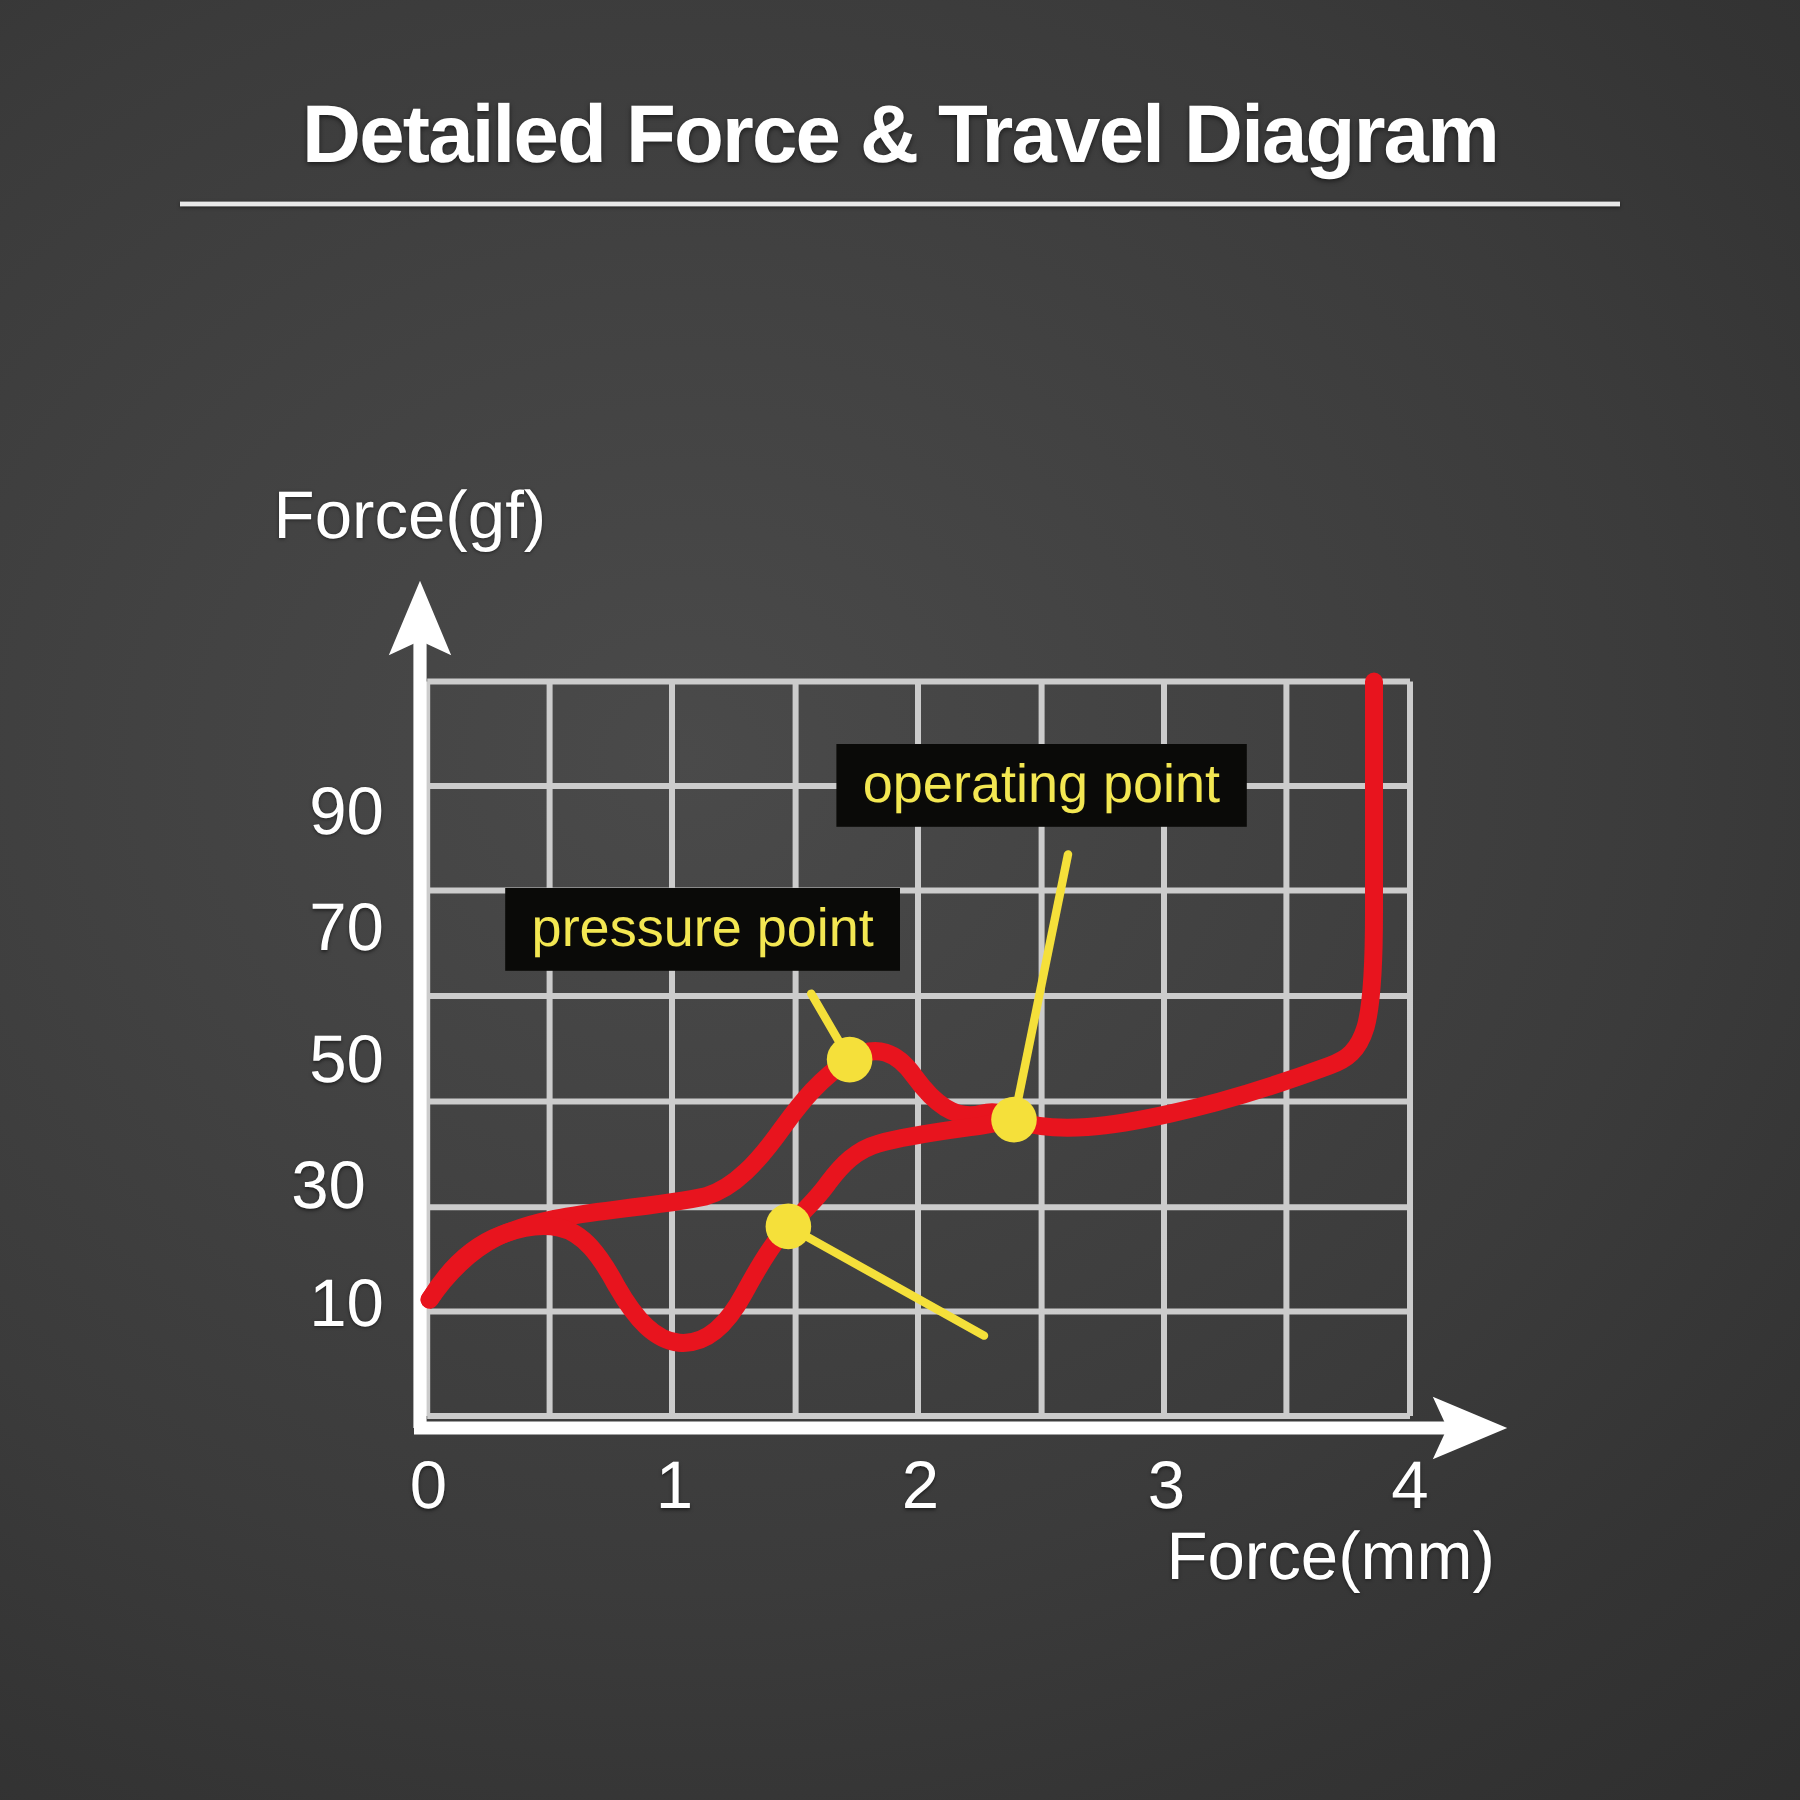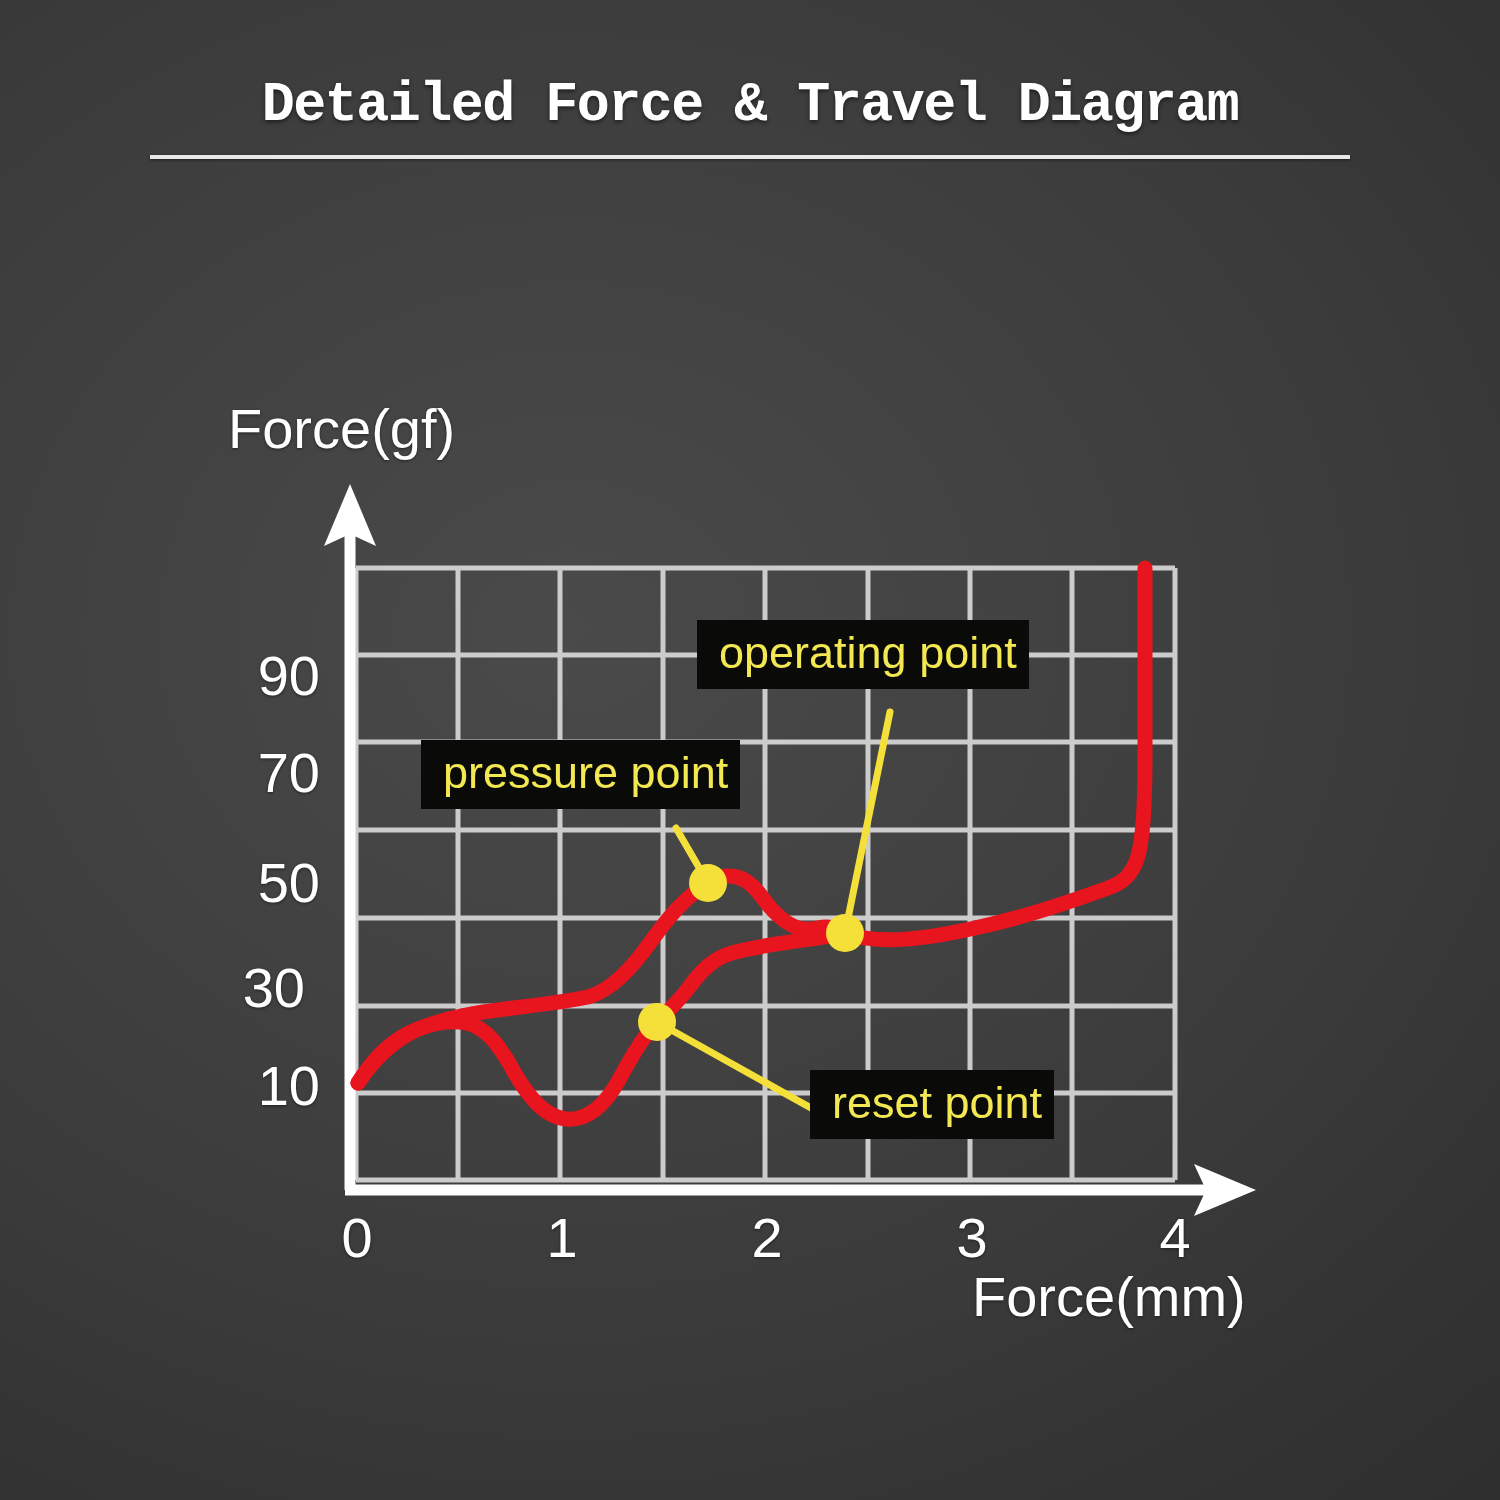--- a/index.html
+++ b/index.html
@@ -18,23 +18,23 @@
   }
   
   #title-block {
     position: absolute;
     left: 150px;
     top: 78px;
     width: 1200px;
     text-align: center;
   }
   #page-title {
-    font-family: Liberation Mono, monospace;
+    font-family: Liberation Sans, sans-serif;
     font-weight: 700;
-    font-size: 55px;
+    font-size: 68px;
     line-height: 1.0;
     color: #ffffff;
     letter-spacing: -1.5px;
     white-space: nowrap;
     text-shadow: 0 2px 4px rgba(0,0,0,0.55);
   }
   #title-rule {
     margin-top: 22px;
     height: 4px;
     width: 100%;
@@ -70,21 +70,21 @@
   }
   .y-tick { width: 90px; text-align: right; }
   .x-tick { width: 70px; }
 
   .callout-box {
     position: absolute;
     background: #0a0a08;
     color: #f3e752;
     font-size: 45px;
     font-weight: 400;
-    padding: 10px 12px 14px 22px;
+    padding: 10px 22px 14px 22px;
     white-space: nowrap;
     line-height: 1.0;
   }
   #callout-operating { left: 697px; top: 620px; }
   #callout-pressure  { left: 421px; top: 740px; }
   #callout-reset     { left: 810px; top: 1070px; }
 </style>
 </head>
 <body>
 
@@ -184,16 +184,15 @@
     <div class="tick-label y-tick" style="left:230px; top:1053px;">10</div>
 
     <div class="tick-label x-tick" style="left:322px; top:1205px;">0</div>
     <div class="tick-label x-tick" style="left:527px; top:1205px;">1</div>
     <div class="tick-label x-tick" style="left:732px; top:1205px;">2</div>
     <div class="tick-label x-tick" style="left:937px; top:1205px;">3</div>
     <div class="tick-label x-tick" style="left:1140px; top:1205px;">4</div>
 
     <div class="callout-box" id="callout-operating">operating point</div>
     <div class="callout-box" id="callout-pressure">pressure point</div>
-    <div class="callout-box" id="callout-reset">reset point</div>
 
   </div>
 </div>
 
 </body></html>

